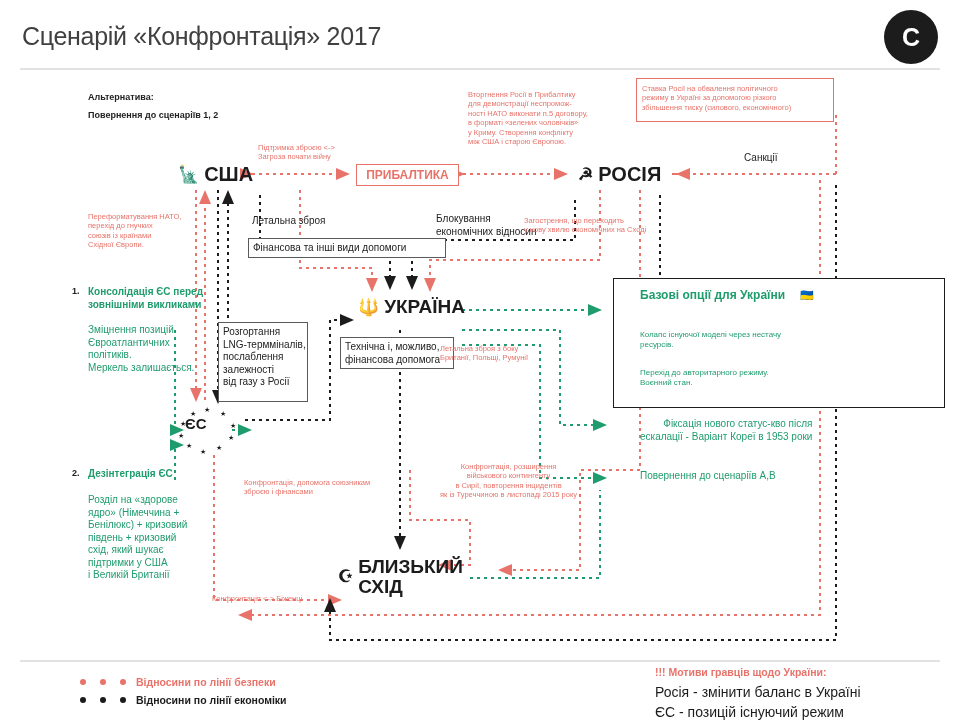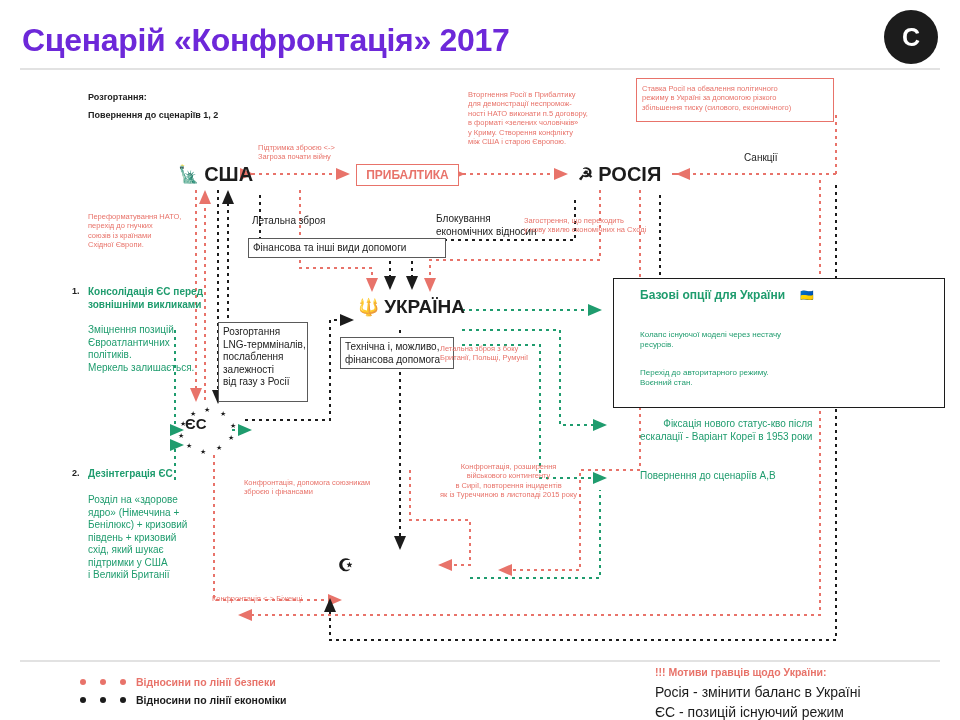--- a/index.html
+++ b/index.html
@@ -9,21 +9,21 @@
     font-family:"Liberation Sans", sans-serif;
     position:relative;
     overflow:hidden;
   }
   .header{
     position:absolute;left:0;top:0;width:960px;height:68px;
     background:#ffffff;
   }
   .header-title{
     position:absolute;left:22px;top:22px;
-    font-size:32px;font-weight:bold;color:#6d28d9;
+    font-size:25px;font-weight:normal;color:#404040;
     letter-spacing:-0.3px;
   }
   .logo-circle{
     position:absolute;right:22px;top:10px;width:54px;height:54px;
     border-radius:50%;background:#1c1c1c;color:#fff;
     font-size:25px;font-weight:bold;
     display:flex;align-items:center;justify-content:center;
   }
   .hrule{
     position:absolute;left:20px;top:68px;width:920px;height:2px;background:#e2e2e2;
@@ -174,21 +174,21 @@
     <path d="M232,430 L250,430" marker-end="url(#ar-grn)"></path>
 
     <path d="M462,310 L600,310" marker-end="url(#ar-grn)"></path>
     <path d="M462,330 L560,330 L560,425 L605,425" marker-end="url(#ar-grn)"></path>
     <path d="M462,345 L540,345 L540,478 L605,478" marker-end="url(#ar-grn)"></path>
 
     <path d="M470,578 L600,578 L600,490"></path>
   </g>
 </svg>
 
-<div class="tx dark md b" style="left:88px;top:92px;white-space:pre-line;">Розгортання:</div>
+<div class="tx dark md b" style="left:88px;top:92px;white-space:pre-line;">Альтернатива:</div>
 <div class="tx dark md b" style="left:88px;top:110px;">Повернення до сценаріїв  1, 2</div>
 
 <div class="tx red xsm" style="left:468px;top:90px;white-space:pre-line;width:130px;">Вторгнення Росії в Прибалтику
 для демонстрації неспромож-
 ності НАТО виконати п.5 договору,
 в форматі «зелених чоловічків»
 у Криму. Створення конфлікту
 між США і старою Європою.</div>
 
 <div class="boxed-red" style="left:636px;top:78px;width:196px;height:42px;"></div>
@@ -297,20 +297,24 @@
 
 <div class="tx red xsm" style="left:244px;top:478px;white-space:pre-line;">Конфронтація, допомога союзникам
 зброєю і фінансами</div>
 <div class="tx red xsm" style="left:440px;top:462px;white-space:pre-line;text-align:center;">Конфронтація, розширення
 військового контингенту
 в Сирії, повторення інцидентів
 як із Туреччиною в листопаді 2015 року</div>
 
 <div class="node node-me">
   <span class="flag">☪</span>
+  <span>
+    <span>БЛИЗЬКИЙ</span><br>
+    <span>СХІД</span>
+  </span>
 </div>
 
 <div class="tx red xsm" style="left:212px;top:594px;">Конфронтація &lt;-&gt; Біженці</div>
 
 <div class="legend">
   <div class="legend-row legend-sec">
     <span class="dots">
       <i class="dot"></i>
         <i class="dot"></i>
         <i class="dot"></i>

